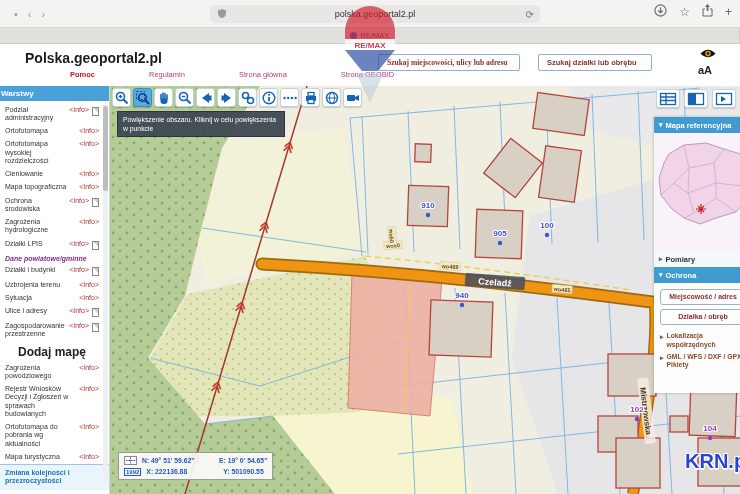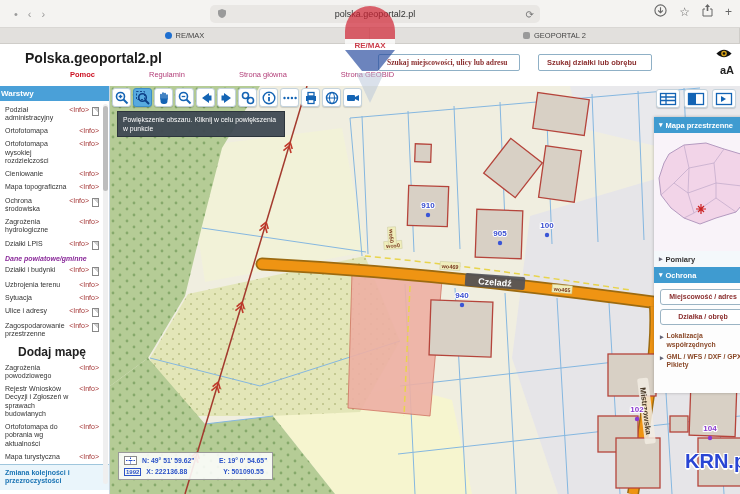--- a/index.html
+++ b/index.html
@@ -28,21 +28,21 @@
   .site-header { position:absolute; left:0; top:44px; width:740px; height:42px; background:#fff; }
   .site-title { position:absolute; left:25px; top:6px; font-size:14px; font-weight:bold; color:#1c1c1c; }
   .site-nav { position:absolute; left:26px; top:26px; display:flex; gap:10px; font-size:7.5px; }
   .site-nav span { color:#b3407a;padding-left:44px; }
   .site-nav span:first-child { color:#cc1122; font-weight:bold; }
   .hdr-btn { position:absolute; top:10px; height:17px; background:#fff; border:1px solid #8fb0c6;
     border-radius:2px; font-size:7.5px; font-weight:bold; color:#8b2f2f; padding:0 8px;
     display:flex; align-items:center; font-family:"Liberation Sans",sans-serif; }
   #btn-place { left:378px; width:142px;font-family:Liberation Serif, serif; }
   #btn-parcel { left:538px; width:114px; }
-  .a11y { position:absolute; right:6px; top:2px; text-align:right; }
+  .a11y { position:absolute; right:22px; top:2px; text-align:left; }
   .a11y .aA { font-size:11px; color:#222; font-weight:bold; }
 
   
   .sidebar { position:absolute; left:0; top:86px; width:110px; height:460px; background:#fff;
     border-right:1px solid #c9d6df; overflow:hidden; }
   .sb-head { height:15px; background:#4aa0d8; color:#fff; font-size:8px; font-weight:bold;
     display:flex; align-items:center; padding-left:4px; margin-left:-3px; }
   .sb-list { padding:2px 10px 0 5px; }
   .sb-row { display:flex; align-items:flex-start; gap:3px; padding:2.5px 0;
     font-size:7px; line-height:1.18; }
@@ -135,24 +135,20 @@
             <path d="M1 5 H3 M8 5 H10 M1 5 V12 H10 V5" stroke="#666" fill="none"></path>
           </svg>
       </span>
       <span data-name="new-tab-icon">+</span>
     </div>
   </div>
   <div class="tabs" data-name="tab-bar">
     <div class="tab" data-name="tab-remax">
       <span class="favicon" style="background:#1e6fd0" data-name="remax-favicon"></span>
       <span>RE/MAX</span>
-    </div>
-    <div class="tab" data-name="tab-geoportal">
-      <span class="favicon" style="background:#9a9a9a;border-radius:2px" data-name="geoportal-favicon"></span>
-      <span>GEOPORTAL 2</span>
     </div>
   </div>
 
   <div class="site-header" data-name="site-header">
     <div class="site-title" data-name="site-title">Polska.geoportal2.pl</div>
     <div class="site-nav" data-name="site-nav">
       <span data-name="nav-pomoc">Pomoc</span>
       <span data-name="nav-regulamin">Regulamin</span>
       <span data-name="nav-strona-glowna">Strona główna</span>
       <span data-name="nav-strona-geobid">Strona GEOBID</span>
@@ -535,21 +531,21 @@
         <svg width="18" height="14" viewBox="0 0 18 14">
           <rect x="1.5" y="1.5" width="15" height="11" fill="none" stroke="#1464b4" stroke-width="1.3"></rect>
           <path d="M6 4 L11 7 L6 10 Z" fill="#1464b4"></path>
         </svg>
       </div>
   </div>
 
   <div class="rpanel" data-name="right-panel">
     <div class="rp-head" data-name="reference-map-header">
       <span class="arrow" style="color:#fff" data-name="chevron-down-icon">▾</span>
-      <span>Mapa przestrzenne</span>
+      <span>Mapa referencyjna</span>
     </div>
     <div class="rp-poland" data-name="reference-map">
       <svg width="100" height="118" viewBox="0 0 100 108">
         <polygon points="15,16 30,7 52,5 70,11 90,17 94,33 88,48 92,62 82,74 62,80 46,86 30,80 17,70 7,57 5,40 10,25" fill="#f2d4e8" stroke="#b49ac0" stroke-width="1" data-name="poland-outline"></polygon>
         <g stroke="#bfa8c8" stroke-width="0.7" fill="none" data-name="voivodeship-borders">
           <path d="M30,7 L35,30 L20,45 M35,30 L60,25 L70,11 M60,25 L62,45 L88,48 M35,30 L34,55 L62,45 M34,55 L20,45 M34,55 L40,75 L62,60 M62,45 L62,60 M40,75 L30,80 M62,60 L82,74 M20,45 L7,57"></path>
         </g>
         <g stroke="#cc2222" stroke-width="1.2" data-name="location-marker">
           <path d="M44,68 L50,74 M50,68 L44,74 M47,66 V76 M42,71 H52"></path>
         </g>

